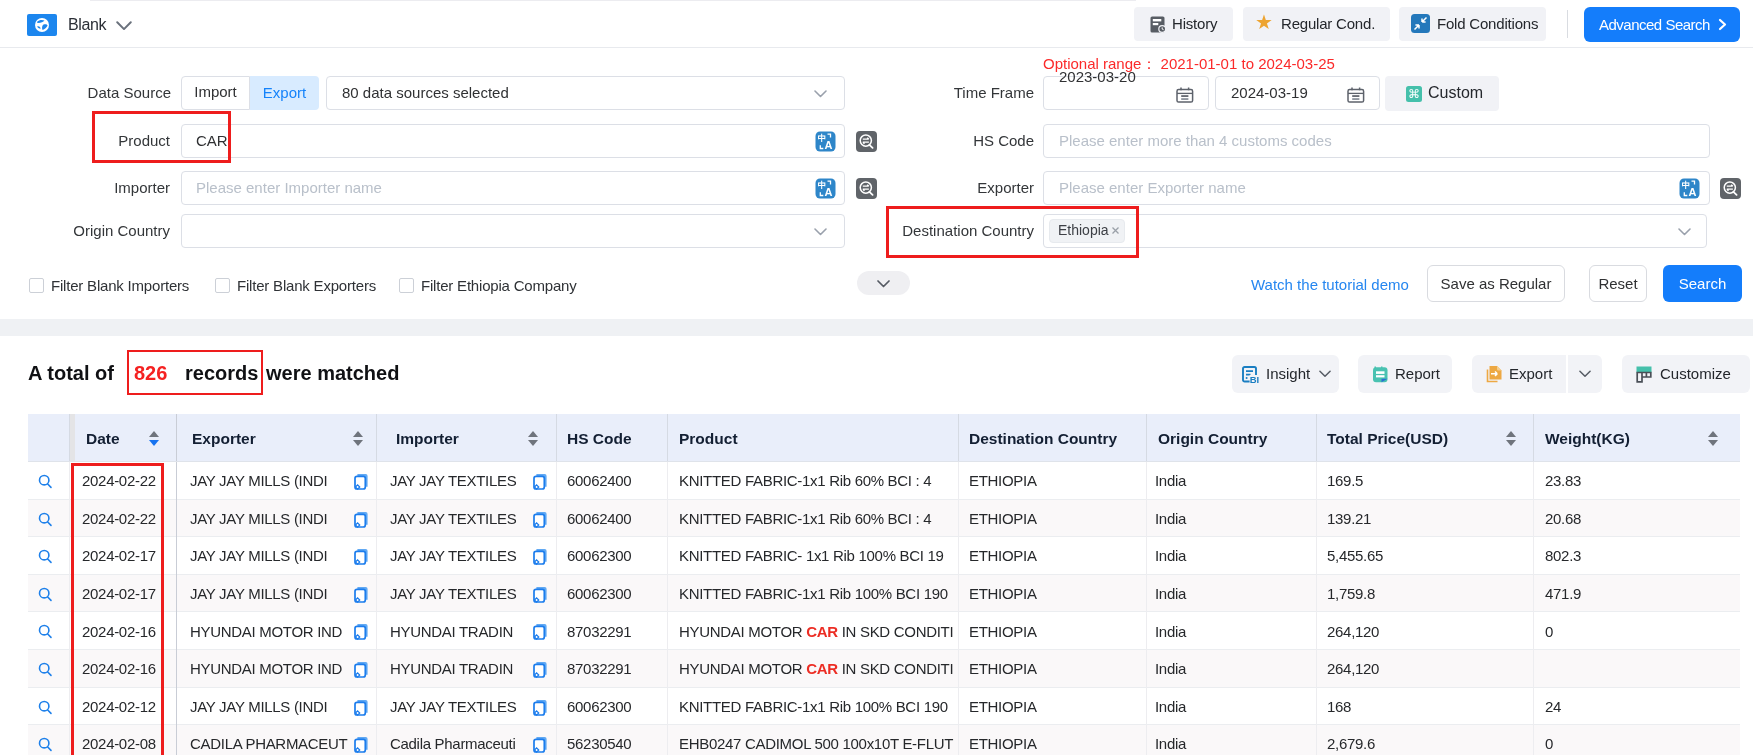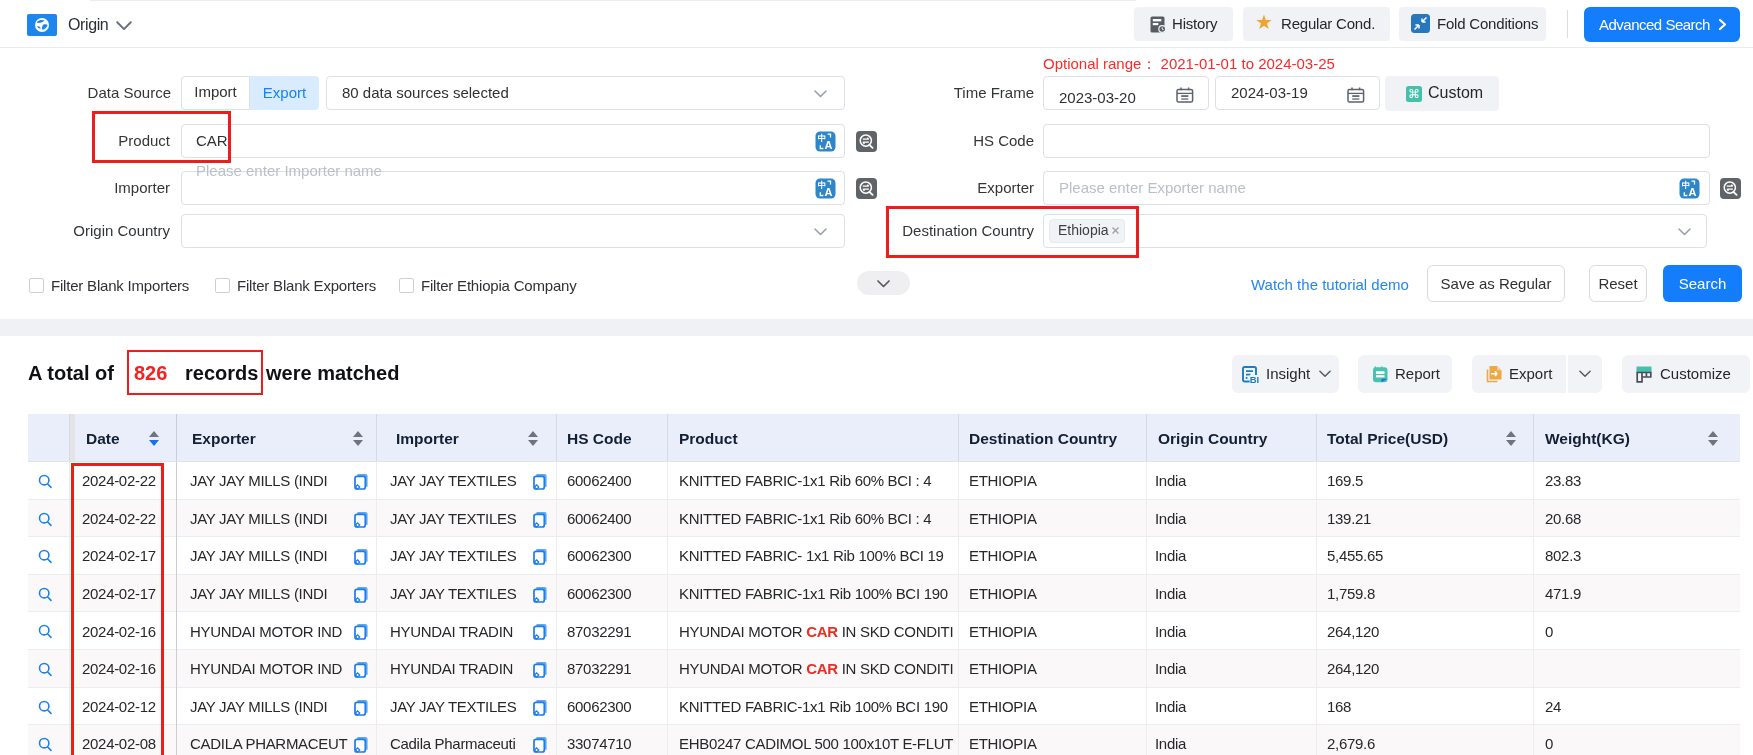--- a/index.html
+++ b/index.html
@@ -22,21 +22,21 @@
 </head>
 <body>
 <div id="page">
 <div class="abs" style="left:0;top:0;width:1753px;height:48px;background:#fff;border-bottom:1px solid #e8eaee"></div>
     <div class="abs" style="left:90px;top:0;width:1046px;height:1px;background:#ececf0"></div>
     <div class="abs" style="left:27px;top:14px;width:30px;height:22px;background:#1c86ee;border-radius:2px"></div>
     <svg class="abs" style="left:34px;top:17px" width="16" height="16" viewBox="0 0 16 16">
       <circle cx="8" cy="8" r="7" fill="#fff"></circle>
       <path d="M3 5 C5 3,8 2.6,10.5 3.6 C9 5.4,6 6.2,3 5.8 Z M9.5 7.5 C11.5 6.8,13 7.2,13.6 8.6 C12.6 10.8,10.8 12.4,8.6 13 C7.6 11,8 8.6,9.5 7.5 Z M4.2 9.2 C5.6 9.2,6.6 10.2,6.6 11.8 C5 11.6,3.6 10.6,3 9.4 Z" fill="#1c86ee"></path>
     </svg>
-    <div class="abs" style="left:68px;top:16px;font-size:16px;letter-spacing:-0.4px;color:#2b2f36">Origin</div>
+    <div class="abs" style="left:68px;top:16px;font-size:16px;letter-spacing:-0.4px;color:#2b2f36">Blank</div>
     <svg class="abs" style="left:116px;top:21px" width="16" height="10" viewBox="0 0 13 8">
       <polyline points="1,1 6.5,6.5 12,1" fill="none" stroke="#6a717c" stroke-width="1.6" stroke-linecap="round" stroke-linejoin="round"></polyline>
     </svg>
     <div class="gbtn" style="left:1134px;top:7px;width:99px;height:34px"></div>
     <svg class="abs" style="left:1150px;top:16px" width="17" height="17" viewBox="0 0 17 17">
       <rect x="0.5" y="0.5" width="14" height="16" rx="1.6" fill="#585d64"></rect>
       <rect x="2.8" y="3" width="8.5" height="2.4" fill="#fff"></rect>
       <rect x="2.8" y="7" width="5.5" height="2.2" fill="#fff"></rect>
       <circle cx="12.2" cy="13" r="3.4" fill="#585d64" stroke="#f2f3f7" stroke-width="1.2"></circle>
       <path d="M12.2 11.4 L12.2 13.1 L13.6 13.7" stroke="#fff" stroke-width="1" fill="none"></path>
@@ -64,21 +64,21 @@
     <div class="abs" style="left:250px;top:76px;width:69px;height:34px;background:#d8ebff;border-radius:0 4px 4px 0;"></div>
     <div class="abs" style="left:250px;top:76px;width:69px;height:34px;line-height:34px;text-align:center;font-size:15px;color:#1583fb">Export</div>
     <div class="inp" style="left:326px;top:76px;width:519px"></div>
     <div class="txt" style="left:342px;top:76px">80 data sources selected</div>
     <svg class="abs" style="left:814px;top:90px" width="13" height="8" viewBox="0 0 13 8">
       <polyline points="1,1 6.5,6.5 12,1" fill="none" stroke="#9aa1ac" stroke-width="1.6" stroke-linecap="round" stroke-linejoin="round"></polyline>
     </svg>
     <div class="abs" style="left:1043px;top:55px;font-size:15px;color:#fb2a2a">Optional range： 2021-01-01 to 2024-03-25</div>
     <div class="lbl" style="left:860px;top:76px;width:174px">Time Frame</div>
     <div class="inp" style="left:1043px;top:76px;width:166px"></div>
-    <div class="txt" style="left:1059px;top:81px">2023-03-20</div>
+    <div class="txt" style="left:1059px;top:60px">2023-03-20</div>
     <svg class="abs" style="left:1176px;top:87px" width="18" height="16" viewBox="0 0 18 16">
       <rect x="1" y="2.6" width="15.6" height="12.4" rx="1.6" fill="none" stroke="#5d626b" stroke-width="1.5"></rect>
       <path d="M1 6.4 L16.6 6.4" stroke="#5d626b" stroke-width="1.3"></path>
       <path d="M5 0.6 L5 3.2 M12.6 0.6 L12.6 3.2" stroke="#5d626b" stroke-width="1.5"></path>
       <rect x="5.2" y="8.3" width="7.2" height="1.5" fill="#464b55"></rect>
       <rect x="5.2" y="11.2" width="7.2" height="1.7" fill="#868c96"></rect>
     </svg>
     <div class="inp" style="left:1215px;top:76px;width:165px"></div>
     <div class="txt" style="left:1231px;top:76px">2024-03-19</div>
     <svg class="abs" style="left:1347px;top:87px" width="18" height="16" viewBox="0 0 18 16">
@@ -107,23 +107,24 @@
     <svg class="abs" style="left:856px;top:131px" width="21" height="21" viewBox="0 0 21 21">
       <rect x="0" y="0" width="21" height="21" rx="4" fill="#606469"></rect>
       <circle cx="9.8" cy="9.6" r="5.6" fill="none" stroke="#fff" stroke-width="1.5"></circle>
       <path d="M13.4 13.8 L16.6 16.8" stroke="#fff" stroke-width="1.8" stroke-linecap="round"></path>
       <path d="M6.8 8.2 L12.9 8.2 M12.9 8.2 L11.2 6.7" stroke="#fff" stroke-width="1.3" fill="none"></path>
       <path d="M12.9 11.2 L6.8 11.2 M6.8 11.2 L8.5 12.7" stroke="#fff" stroke-width="1.3" fill="none"></path>
     </svg>
     <div class="redbox" style="left:92px;top:111px;width:139px;height:52px"></div>
     <div class="lbl" style="left:860px;top:124px;width:174px">HS Code</div>
     <div class="inp" style="left:1043px;top:124px;width:667px"></div>
+    <div class="ph" style="left:1059px;top:124px">Please enter more than 4 customs codes</div>
     <div class="lbl" style="left:0;top:171px;width:170px">Importer</div>
     <div class="inp" style="left:181px;top:171px;width:664px"></div>
-    <div class="ph" style="left:196px;top:154px">Please enter Importer name</div>
+    <div class="ph" style="left:196px;top:171px">Please enter Importer name</div>
     <svg class="abs" style="left:815px;top:178px" width="21" height="21" viewBox="0 0 21 21">
       <rect x="0.5" y="0.5" width="20" height="20" rx="4.5" fill="#2e86c9"></rect>
       <text x="7" y="9.5" font-size="8.5" fill="#fff" text-anchor="middle" font-weight="bold">中</text>
       <text x="13.6" y="17.5" font-size="11" fill="#fff" text-anchor="middle" font-weight="bold">A</text>
       <path d="M12.5 3.2 L15.5 3.2 L15.5 6.5" fill="none" stroke="#fff" stroke-width="1.3"></path>
       <path d="M8.3 17.5 L5.3 17.5 L5.3 14.2" fill="none" stroke="#fff" stroke-width="1.3"></path>
     </svg>
     <svg class="abs" style="left:856px;top:178px" width="21" height="21" viewBox="0 0 21 21">
       <rect x="0" y="0" width="21" height="21" rx="4" fill="#606469"></rect>
       <circle cx="9.8" cy="9.6" r="5.6" fill="none" stroke="#fff" stroke-width="1.5"></circle>
@@ -422,21 +423,21 @@
       <path d="M3.4 1.1 h8.2 a2 2 0 0 1 2 2 v10.6 h-2.4 v-9 a1.4 1.4 0 0 0 -1.4 -1.4 h-6.4 z" fill="#61a9f3"></path>
       <rect x="1" y="3.4" width="10.3" height="12.6" rx="2" fill="#fff" stroke="#1c7ded" stroke-width="1.7"></rect>
       <path d="M3.6 11.9 l2.1 2.1 -2.1 2.1 -2.1 -2.1 z" fill="#fff" stroke="#1c7ded" stroke-width="1.3"></path>
     </svg>
     <div class="cell" style="left:390px;top:735.4px">Cadila Pharmaceuti</div>
     <svg class="abs" style="left:533px;top:736.2px" width="16" height="17" viewBox="0 0 16 17">
       <path d="M3.4 1.1 h8.2 a2 2 0 0 1 2 2 v10.6 h-2.4 v-9 a1.4 1.4 0 0 0 -1.4 -1.4 h-6.4 z" fill="#61a9f3"></path>
       <rect x="1" y="3.4" width="10.3" height="12.6" rx="2" fill="#fff" stroke="#1c7ded" stroke-width="1.7"></rect>
       <path d="M3.6 11.9 l2.1 2.1 -2.1 2.1 -2.1 -2.1 z" fill="#fff" stroke="#1c7ded" stroke-width="1.3"></path>
     </svg>
-    <div class="cell" style="left:567px;top:735.4px">33074710</div>
+    <div class="cell" style="left:567px;top:735.4px">56230540</div>
     <div class="cell" style="left:679px;top:735.4px">EHB0247 CADIMOL 500 100x10T E-FLUT</div>
     <div class="cell" style="left:969px;top:735.4px">ETHIOPIA</div>
     <div class="cell" style="left:1155px;top:735.4px">India</div>
     <div class="cell" style="left:1327px;top:735.4px">2,679.6</div>
     <div class="cell" style="left:1545px;top:735.4px">0</div>
     <div class="vline" style="left:69px;top:414px;height:48px;background:#d5dae3"></div>
     <div class="vline" style="left:69px;top:462px;height:293px;background:#ededf0"></div>
     <div class="vline" style="left:176px;top:414px;height:48px;background:#c9cdd6"></div>
     <div class="vline" style="left:176px;top:462px;height:293px;background:#c9cdd6"></div>
     <div class="vline" style="left:376px;top:414px;height:48px;background:#d5dae3"></div>

